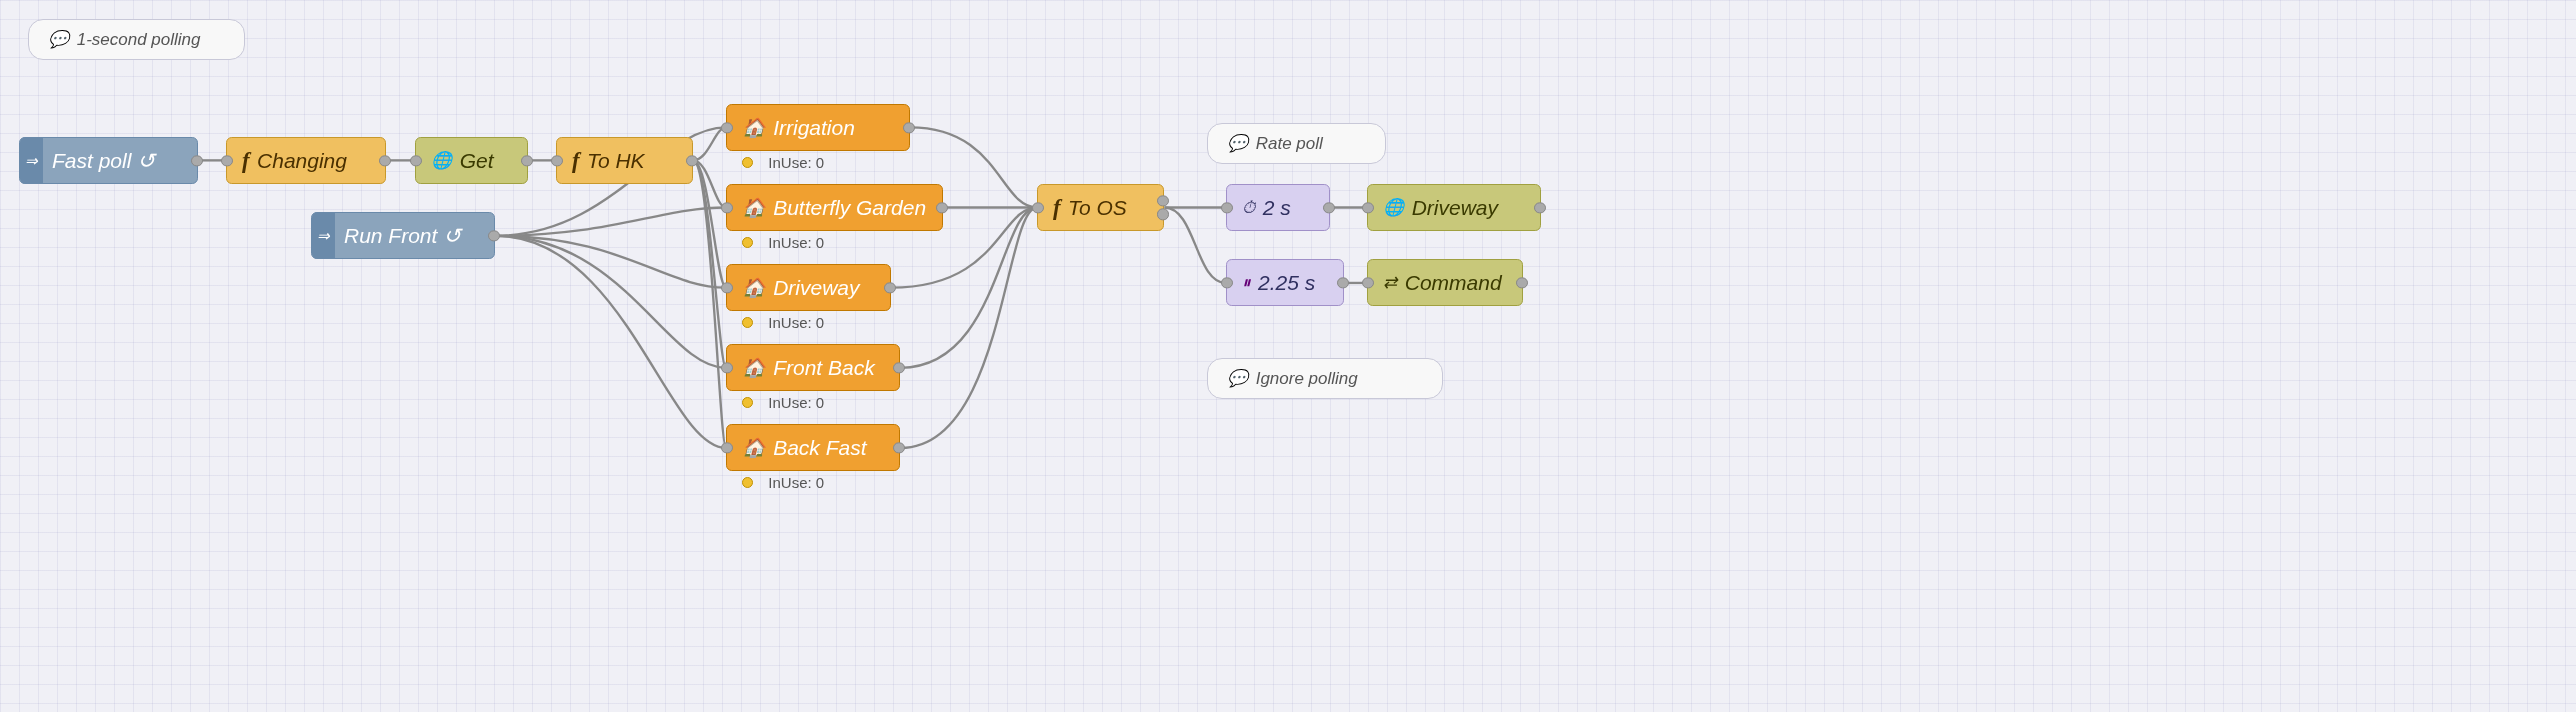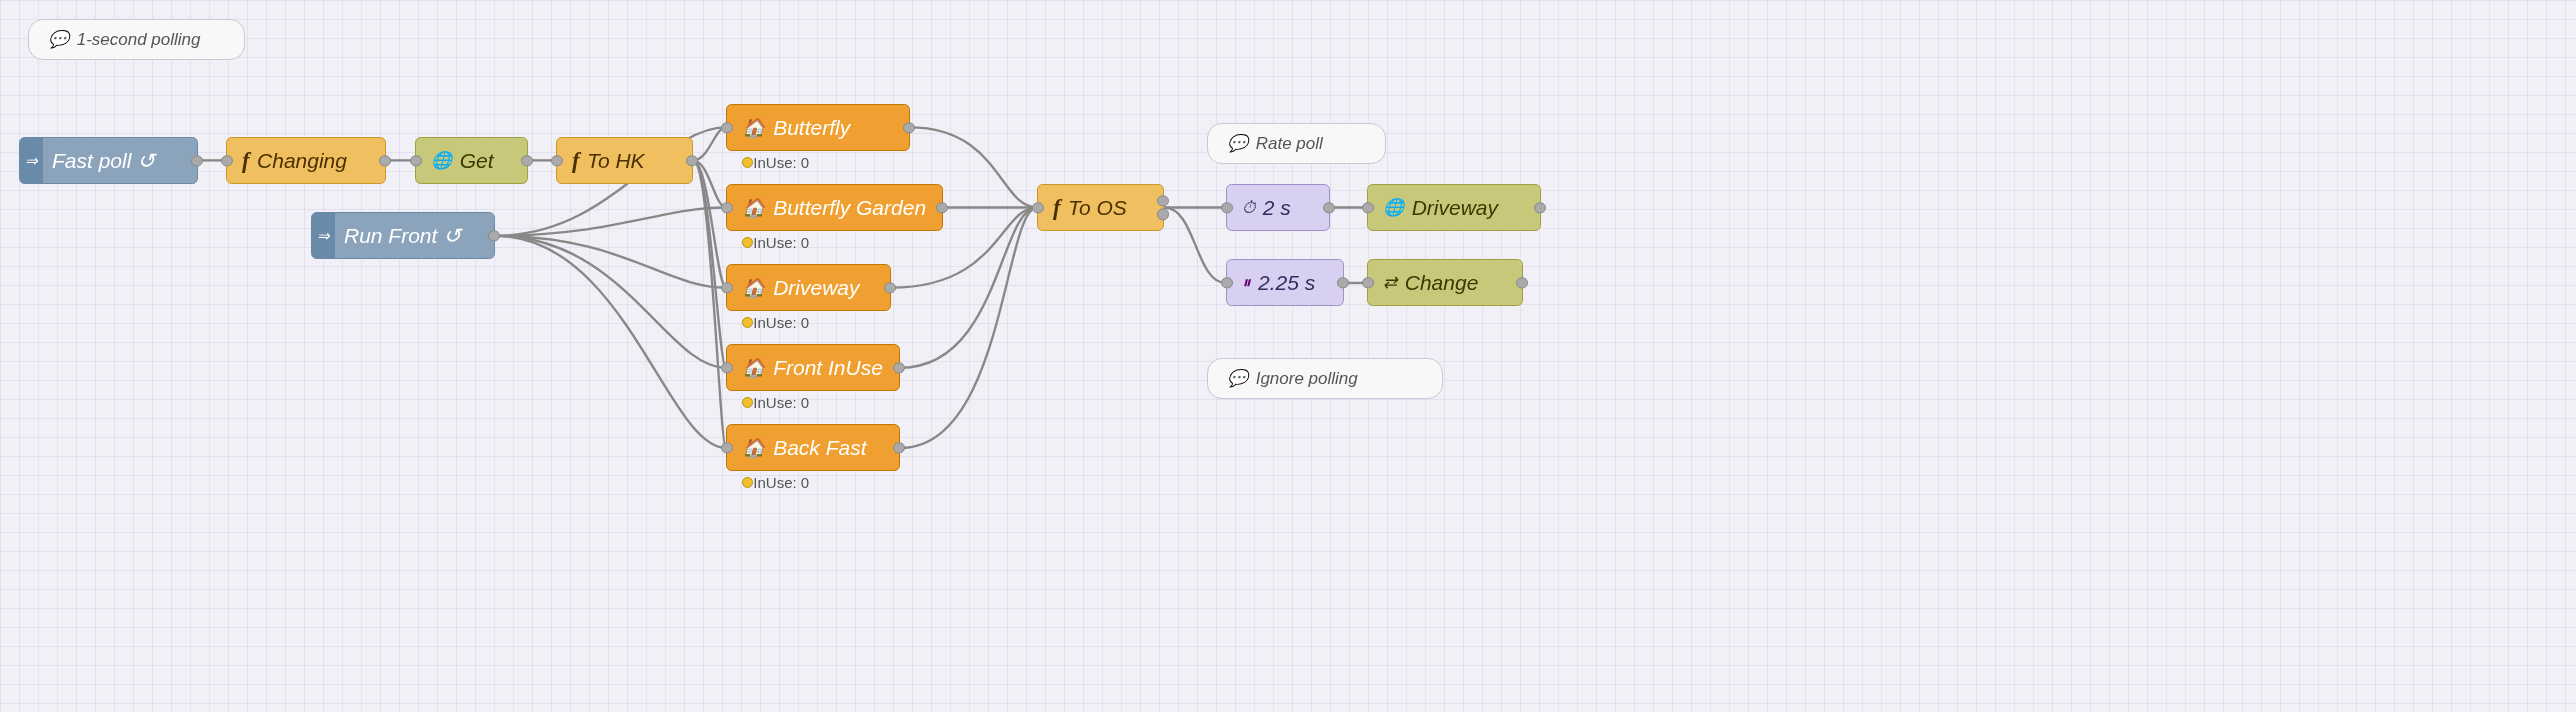--- a/index.html
+++ b/index.html
@@ -144,21 +144,21 @@
     }
     .port-left { left: -5.7px; }
     .port-right { right: -5.7px; }
 
     .inuse-badge {
       position: absolute;
       bottom: -21px;
       left: 15px;
       display: flex;
       align-items: center;
-      gap: 0;
+      gap: 15px;
       font-size: 15px;
       color: #555;
       font-style: normal;
     }
     .inuse-dot {
       width: 11.3px;
       height: 11.3px;
       background: #f0c030;
       border-radius: 50%;
       border: 0.9px solid #c09000;
@@ -265,21 +265,21 @@
     <span style="color:white; font-size:15px;">⇒</span>
   </div>
   <div class="node-body">
     <span style="color:white; font-style:italic;">Run Front ↺</span>
   </div>
   <div class="port port-right" style="top:50%; transform:translateY(-50%);"></div>
 </div>
 
 <div class="node node-home" style="left:726px; top:104px; width:184px;">
   <span style="font-size:19px;">🏠</span>
-  <span>Butterfly</span>
+  <span>Irrigation</span>
   <div class="port port-left" style="top:50%; transform:translateY(-50%);"></div>
   <div class="port port-right" style="top:50%; transform:translateY(-50%);"></div>
   <div class="inuse-badge">
     <div class="inuse-dot"></div>
     <span>InUse: 0</span>
   </div>
 </div>
 
 <div class="node node-home" style="left:726px; top:184px; width:217px;">
   <span style="font-size:19px;">🏠</span>
@@ -298,21 +298,21 @@
   <div class="port port-left" style="top:50%; transform:translateY(-50%);"></div>
   <div class="port port-right" style="top:50%; transform:translateY(-50%);"></div>
   <div class="inuse-badge">
     <div class="inuse-dot"></div>
     <span>InUse: 0</span>
   </div>
 </div>
 
 <div class="node node-home" style="left:726px; top:344px; width:174px;">
   <span style="font-size:19px;">🏠</span>
-  <span>Front InUse</span>
+  <span>Front Back</span>
   <div class="port port-left" style="top:50%; transform:translateY(-50%);"></div>
   <div class="port port-right" style="top:50%; transform:translateY(-50%);"></div>
   <div class="inuse-badge">
     <div class="inuse-dot"></div>
     <span>InUse: 0</span>
   </div>
 </div>
 
 <div class="node node-home" style="left:726px; top:424px; width:174px;">
   <span style="font-size:19px;">🏠</span>
@@ -354,21 +354,21 @@
 
 <div class="node node-command" style="left:1367px; top:184px; width:174px;">
   <span style="font-size:17px;">🌐</span>
   <span>Driveway</span>
   <div class="port port-left" style="top:50%; transform:translateY(-50%);"></div>
   <div class="port port-right" style="top:50%; transform:translateY(-50%);"></div>
 </div>
 
 <div class="node node-change" style="left:1367px; top:259px; width:156px;">
   <span style="font-size:17px;">⇄</span>
-  <span>Change</span>
+  <span>Command</span>
   <div class="port port-left" style="top:50%; transform:translateY(-50%);"></div>
   <div class="port port-right" style="top:50%; transform:translateY(-50%);"></div>
 </div>
 
 <div class="node node-comment" style="left:1207px; top:358px; width:236px; height:41px;">
   <span style="font-size:17px; color:#888;">💬</span>
   <span style="font-size:17px; color:#555; font-style:italic;">Ignore polling</span>
 </div>
 
 

